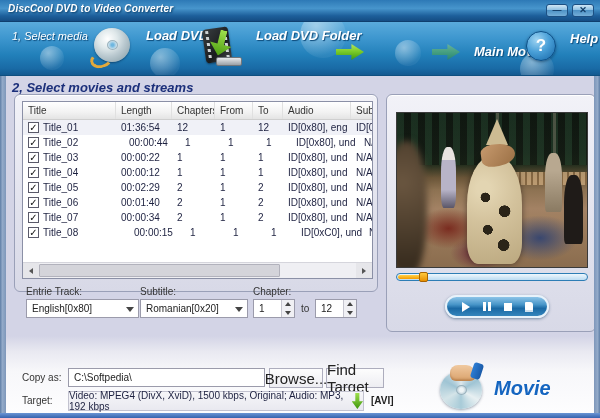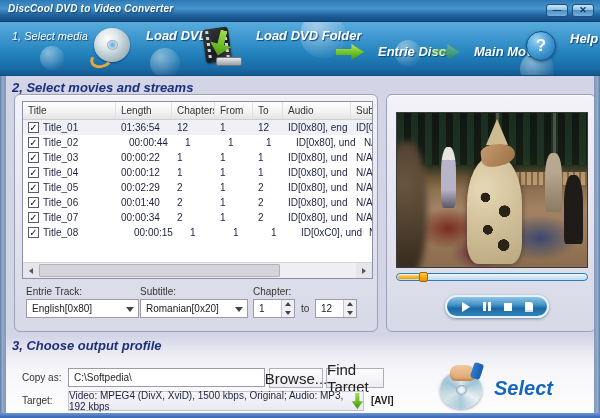--- a/index.html
+++ b/index.html
@@ -221,37 +221,36 @@
           <div class="f-holes"></div>
           <div class="f-holes f-holes2"></div>
         <div class="f-arrow"></div>
           <div class="f-tray"></div>
       </div>
       <div class="tb-label">Load DVD Folder</div>
     </div>
 
     <div class="tb-item" style="left:336px;top:22px;">
       <div class="garrow"></div>
-      <div class="tb-label">Entrie Disc</div>
     </div>
 
     <div class="tb-item" style="left:432px;top:22px;">
       <div class="garrow dim"></div>
       <div class="tb-label">Main Movie</div>
     </div>
 
     <div class="tb-item" style="left:526px;top:9px;">
       <div class="help-circle">?</div>
       <div class="tb-label">Help</div>
     </div>
   </div>
 
   <div class="sec-heading" style="left:12px;top:80px;">2, Select movies and streams</div>
 
-  <div class="groupbox" style="left:14px;top:94px;width:364px;height:238px;">
+  <div class="groupbox" style="left:14px;top:94px;width:364px;height:198px;">
     <div class="table">
       <div class="thead">
           <div class="th" style="width: 93px;">Title</div>
           <div class="th" style="width: 56px;">Length</div>
           <div class="th" style="width: 43px;">Chapters</div>
           <div class="th" style="width: 38px;">From</div>
           <div class="th" style="width: 30px;">To</div>
           <div class="th" style="width: 68px;">Audio</div>
           <div class="th" style="width: 45px;">Subtitl</div>
         </div>
@@ -428,40 +427,39 @@
       <div class="pbtn">
           <div class="ic-stop"></div>
         </div>
       <div class="pbtn">
           <div class="ic-page"></div>
         </div>
     </div>
   </div>
 
   <div class="bottom-band"></div>
-  <div class="sec-heading" style="left:12px;top:338px;">3, Choose output profile</div>
 
   <div class="out-label" style="left:22px;top:372px;">Copy as:</div>
   <input class="textfield" style="left: 68px; top: 368px; width: 197px;" value="C:\Softpedia\">
   <div class="flatbtn" style="left:269px;top:368px;width:54px;">Browse...</div>
   <div class="flatbtn" style="left:326px;top:368px;width:58px;">Find Target</div>
 
   <div class="out-label" style="left:22px;top:395px;">Target:</div>
   <div class="target-btn" style="left:68px;top:391px;width:296px;">
     <span>Video: MPEG4 (DivX, XviD), 1500 kbps, Original; Audio: MP3, 192 kbps</span>
     <span class="dn-garrow"></span>
   </div>
   <div class="fmt-label" style="left:371px;top:395px;">[AVI]</div>
 
   <div class="start">
     <div class="start-disc">
       <div class="sd-ring"></div>
         <div class="sd-hole"></div>
         <div class="sd-hand"></div>
         <div class="sd-cuff"></div>
     </div>
-    <div class="start-text">Select</div>
+    <div class="start-text">Movie</div>
   </div>
 
   <div class="edge-l"></div>
   <div class="edge-r"></div>
   <div class="edge-b"></div>
 </div>
 
 </body></html>

